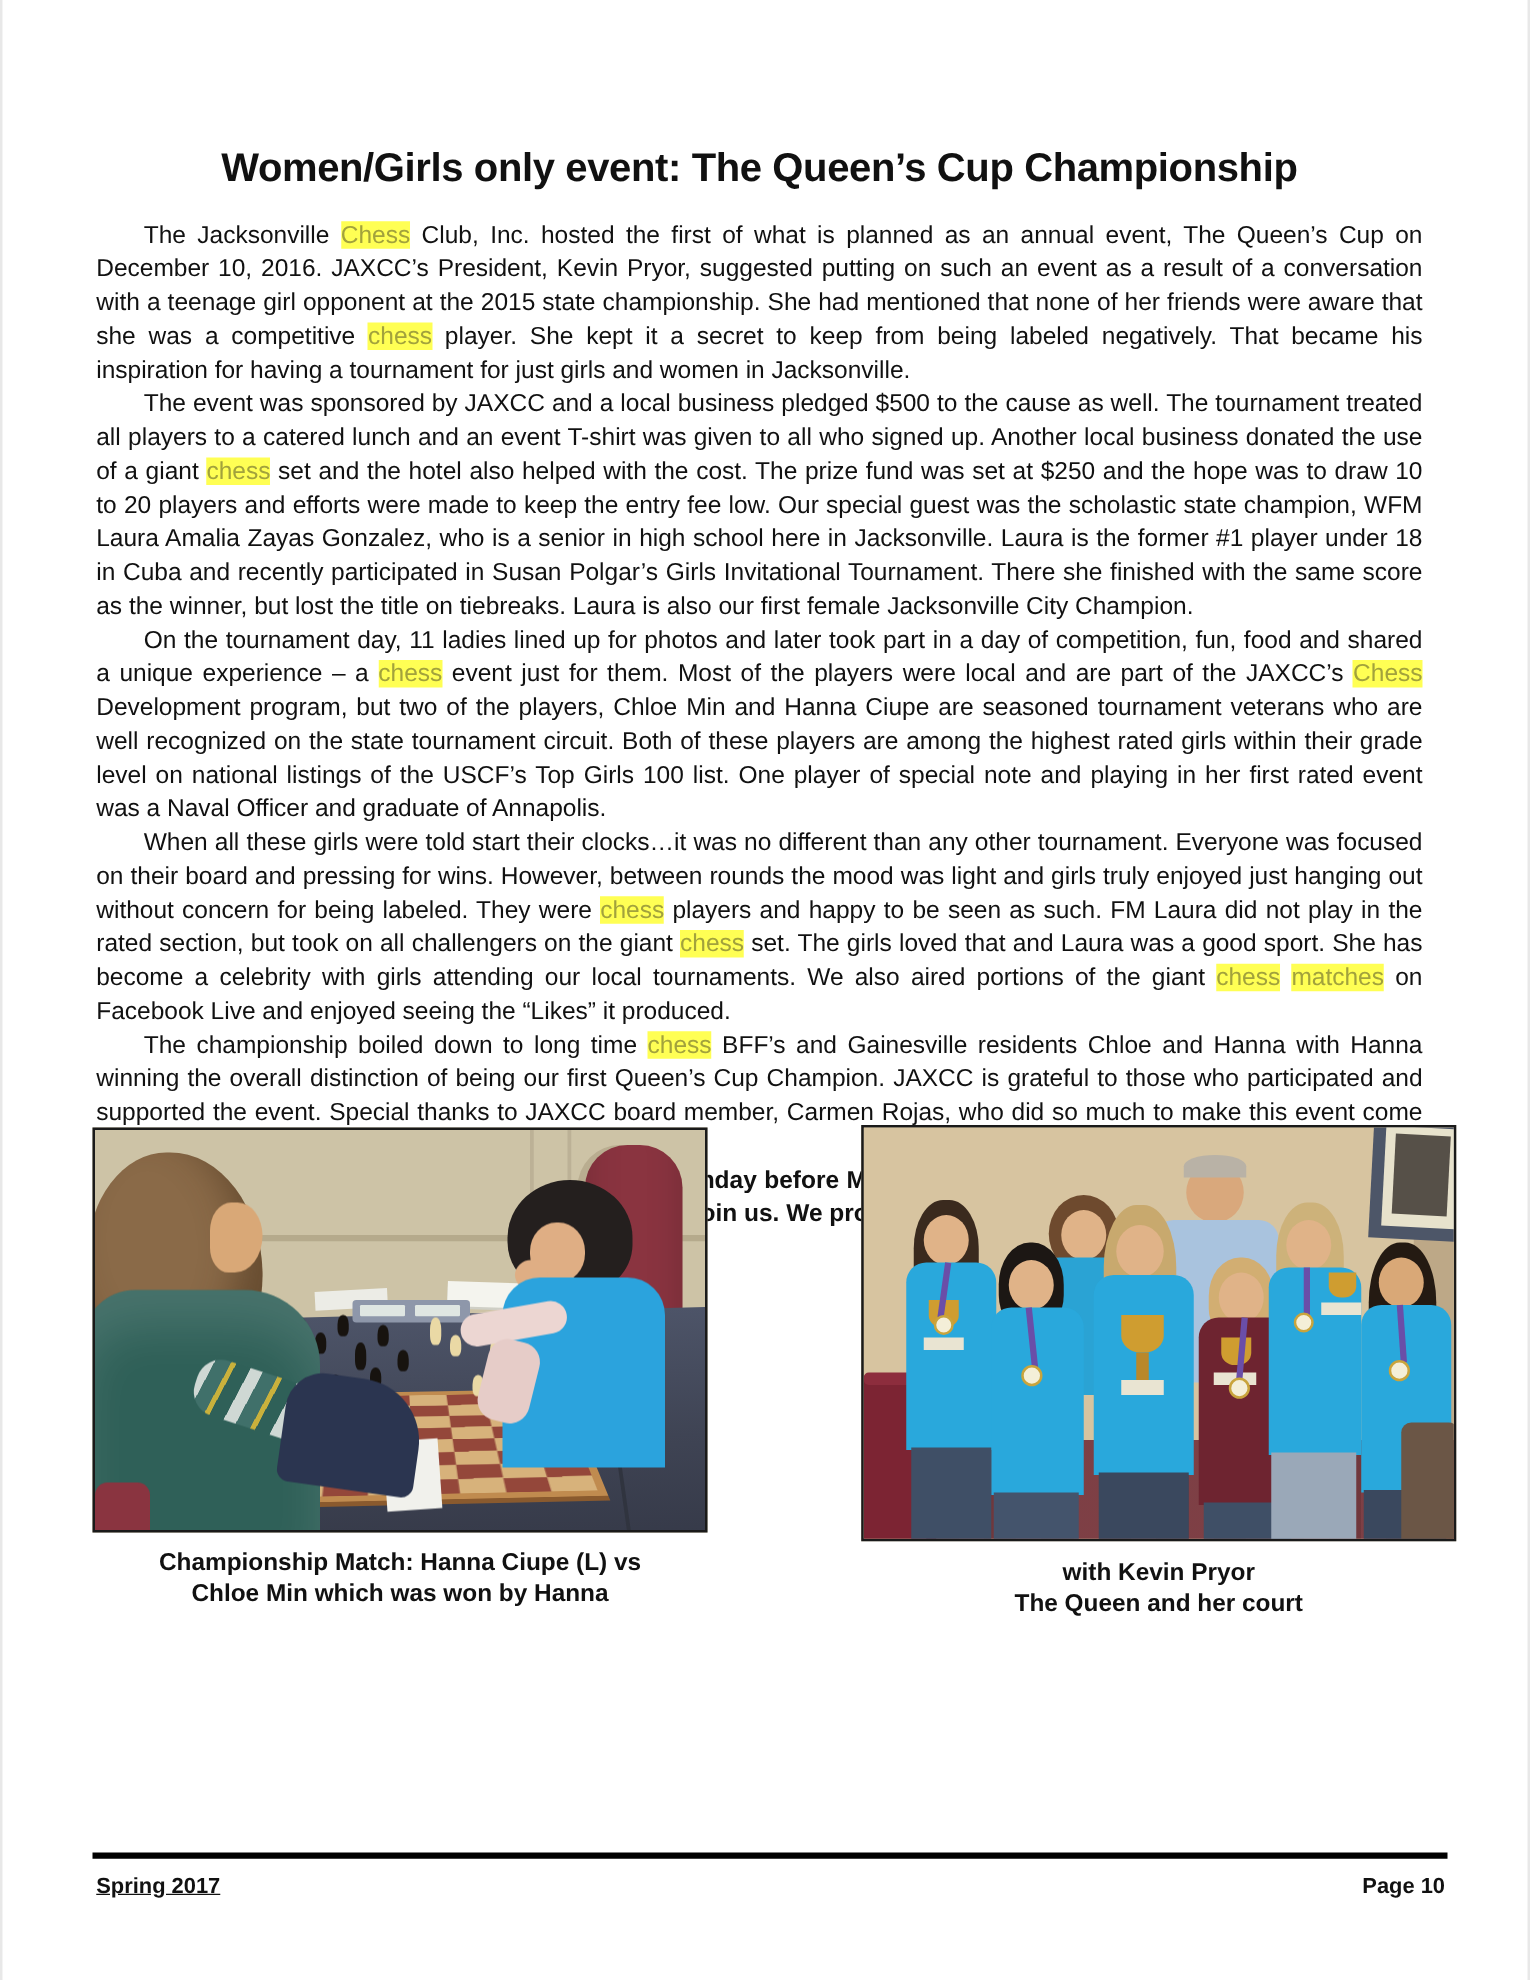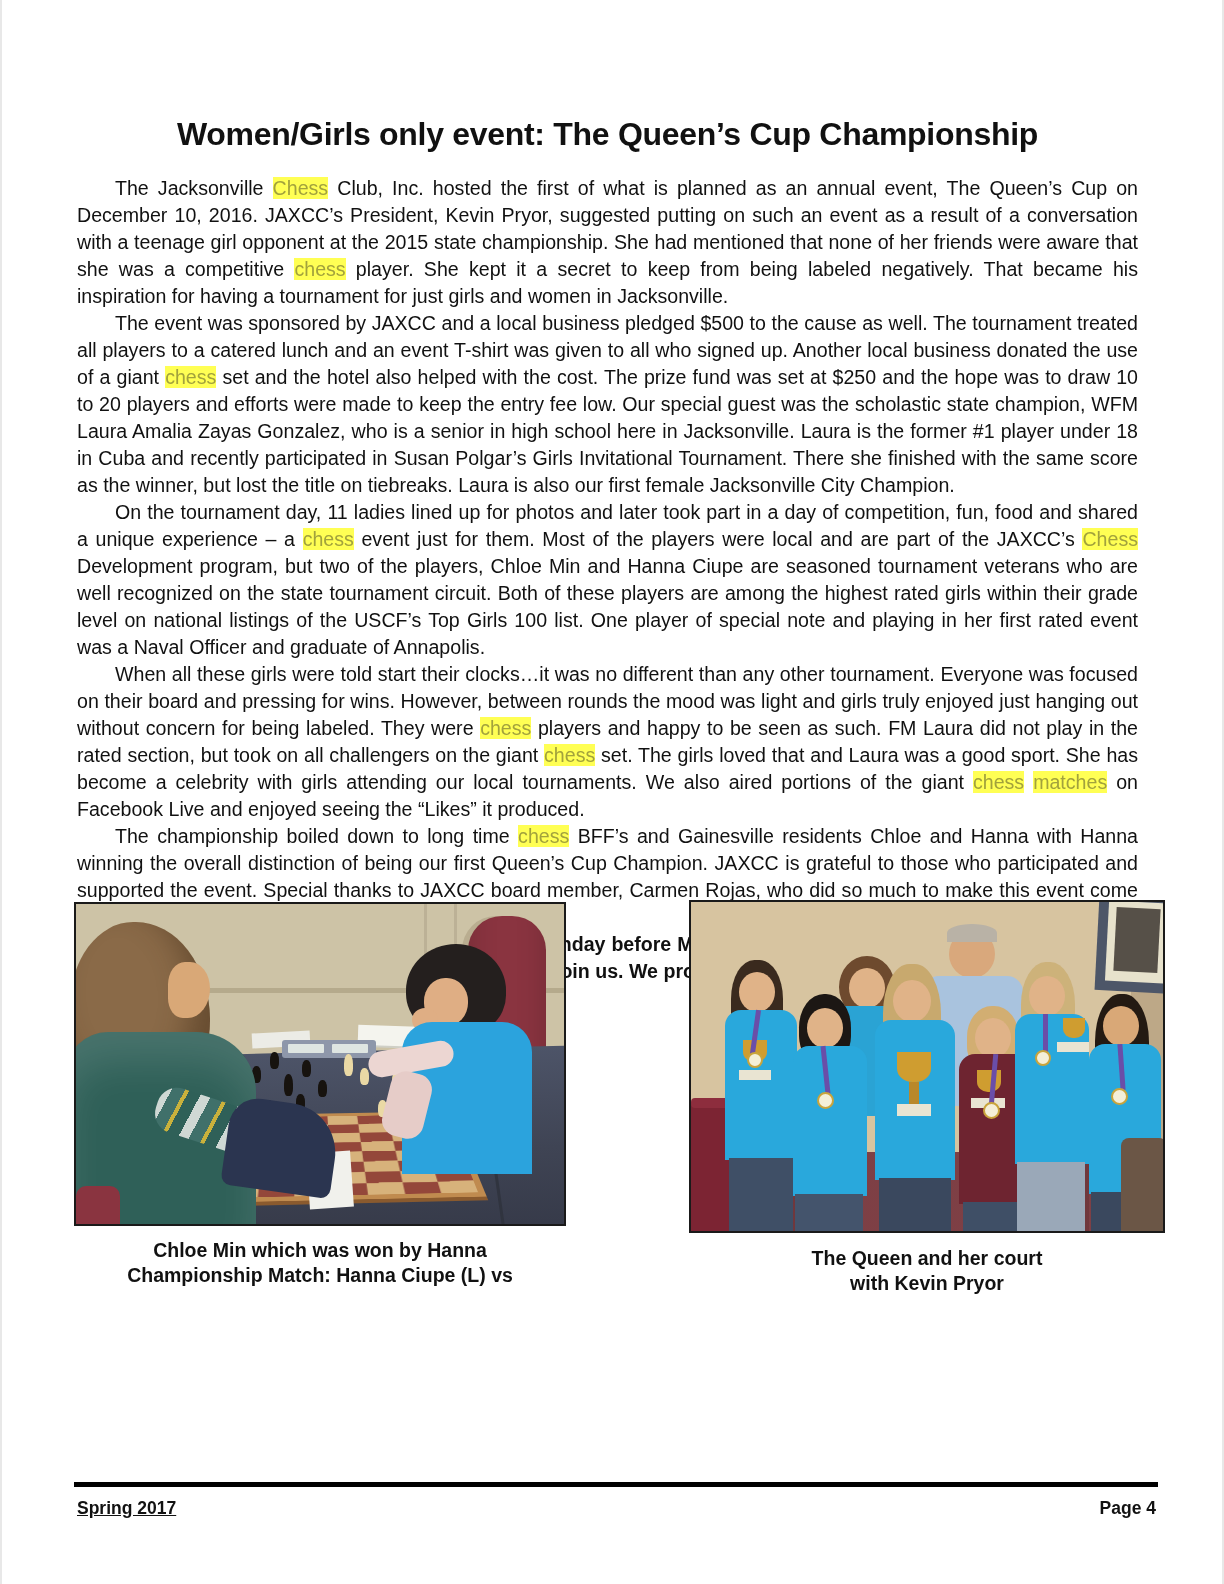--- a/index.html
+++ b/index.html
@@ -139,22 +139,22 @@
     <div style="left:330px;top:40px;width:100px;height:92px;background:#241f1e;border-radius:50% 50% 44% 46%;"></div>
     <div style="left:348px;top:74px;width:44px;height:48px;background:#dfae84;border-radius:48%;"></div>
     <div style="left:336px;top:104px;width:26px;height:24px;background:#dfae84;border-radius:50%;"></div>
     <div style="left:326px;top:118px;width:130px;height:152px;background:#2ba3dd;border-radius:30px 30px 0 0;"></div>
     <div style="left:292px;top:142px;width:86px;height:26px;background:#ecd6d2;border-radius:13px;transform:rotate(-10deg);"></div>
     <div style="left:310px;top:168px;width:42px;height:66px;background:#e6ccc8;border-radius:16px;transform:rotate(14deg);"></div>
 
     <div style="left:0;top:282px;width:44px;height:44px;background:#8a3440;border-radius:10px 10px 0 0;"></div>
   </figure>
   <div class="caption caption-left">
+    <div>Championship Match: Hanna Ciupe (L) vs</div>
     <div>Chloe Min which was won by Hanna</div>
-    <div>Championship Match: Hanna Ciupe (L) vs</div>
   </div>
 
   <figure class="photo photo-right" aria-label="Group of girls in blue Queen’s Cup t-shirts with medals and trophies, with Kevin Pryor standing behind">
     <div style="left:0;top:0;width:476px;height:333px;background:#d7c4a0;"></div>
     <div style="left:440px;top:0;width:36px;height:333px;background:#bda887;"></div>
 
     <div style="left:406px;top:-6px;width:80px;height:96px;background:#4d5668;transform:rotate(3deg);"></div>
     <div style="left:416px;top:0px;width:60px;height:80px;background:#e7e2cc;transform:rotate(3deg);"></div>
     <div style="left:424px;top:6px;width:44px;height:64px;background:#565048;transform:rotate(3deg);"></div>
 
@@ -217,25 +217,25 @@
     <div style="left:38px;top:256px;width:64px;height:77px;background:#3f4f66;"></div>
     <div style="left:104px;top:292px;width:68px;height:41px;background:#44546c;"></div>
     <div style="left:188px;top:276px;width:72px;height:57px;background:#3a485e;"></div>
     <div style="left:272px;top:300px;width:70px;height:33px;background:#3f4f66;"></div>
     <div style="left:326px;top:260px;width:68px;height:73px;background:#9aa8b8;"></div>
     <div style="left:400px;top:290px;width:66px;height:43px;background:#3a485e;"></div>
 
     <div style="left:430px;top:236px;width:46px;height:97px;background:#6b5646;border-radius:8px 8px 0 0;"></div>
   </figure>
   <div class="caption caption-right">
+    <div>with Kevin Pryor</div>
     <div>The Queen and her court</div>
-    <div>with Kevin Pryor</div>
   </div>
 
   <div class="footer">
     <div class="footer-rule"></div>
     <div class="footer-row">
       <span class="footer-season">Spring 2017</span>
-      <span class="footer-page">Page 4</span>
+      <span class="footer-page">Page 10</span>
     </div>
   </div>
 
 </div>
 
 </body></html>

